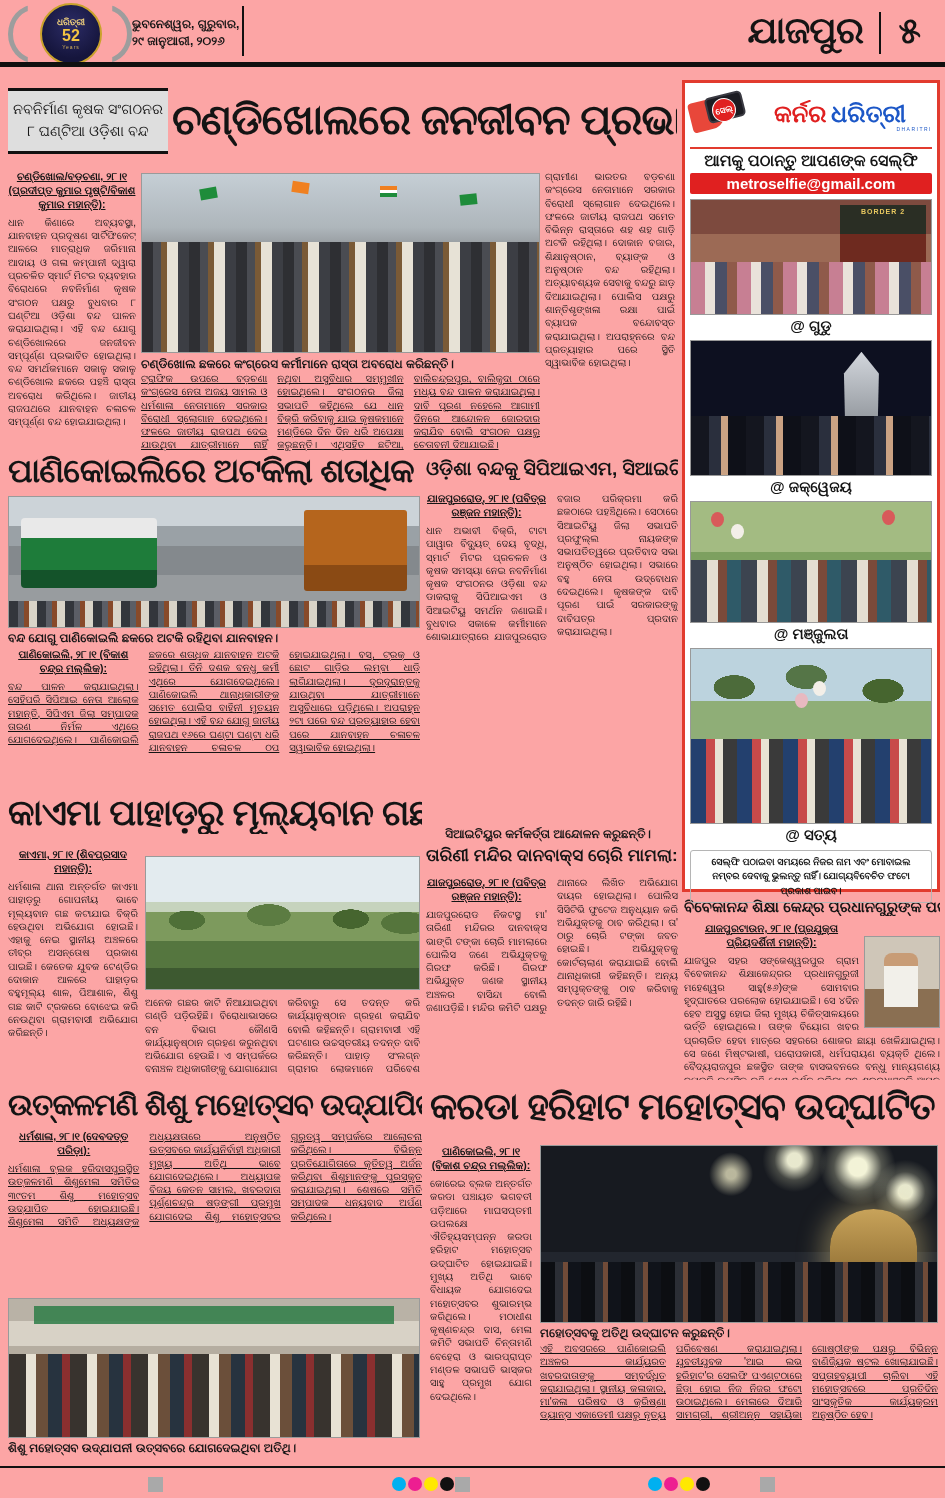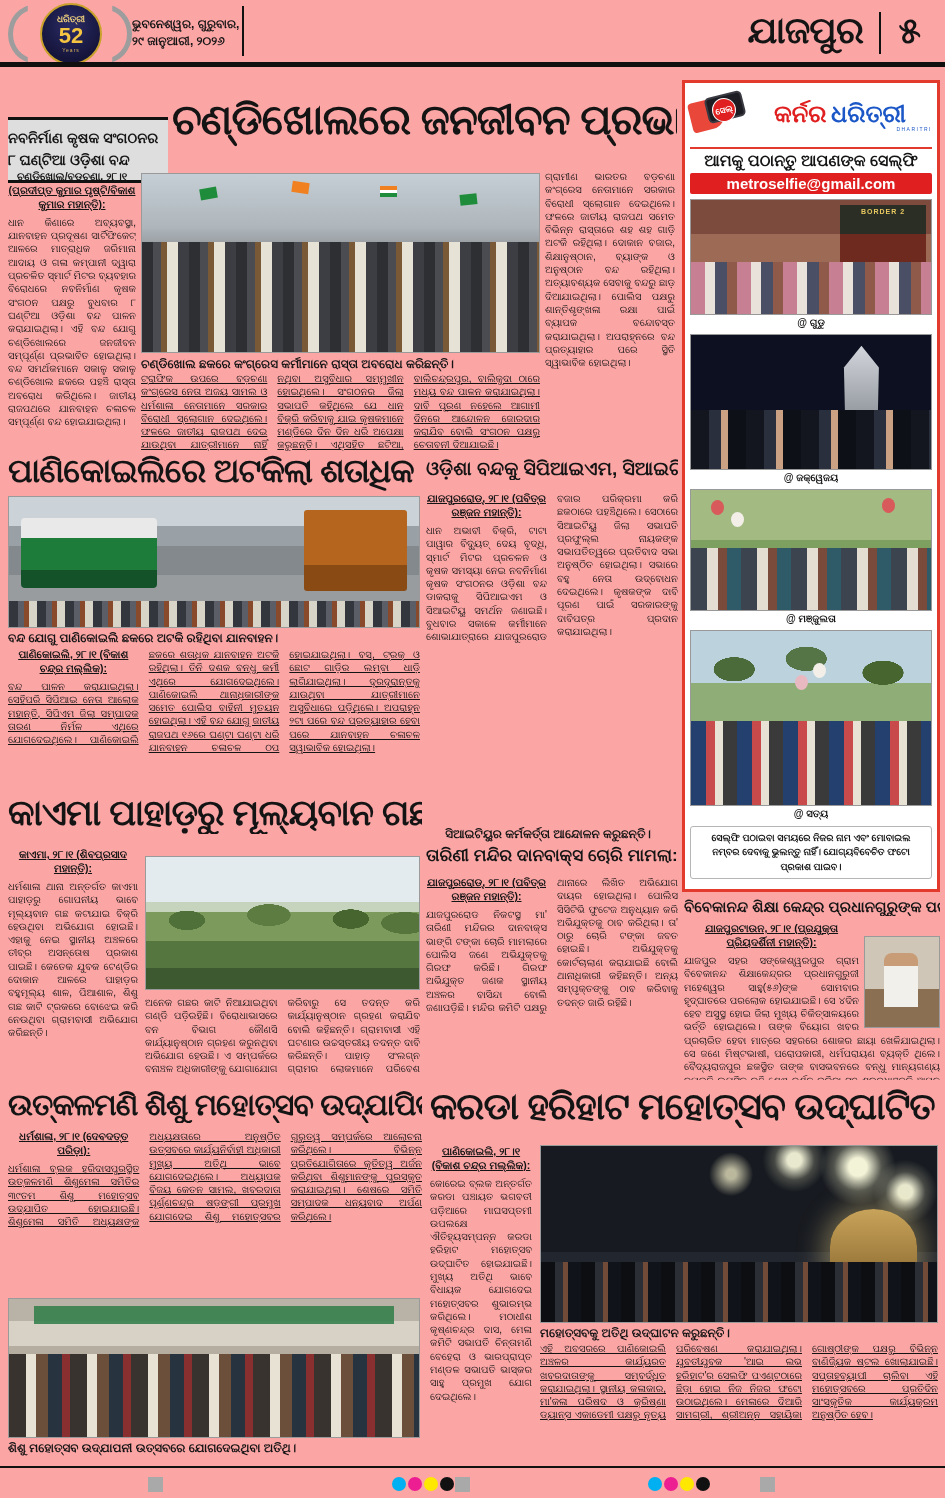--- a/index.html
+++ b/index.html
@@ -9,33 +9,33 @@
 
   
   .logo-wrap{position:absolute;left:14px;top:2px;width:112px;height:64px;}
   .arc{position:absolute;top:3px;width:52px;height:58px;border:5px solid #9d9d9d;border-radius:50%;}
   .arc.l{left:-6px;clip-path:inset(0 62% 0 0);}
   .arc.r{right:-6px;clip-path:inset(0 0 0 62%);}
   .logo-circle{position:absolute;left:26px;top:1px;width:62px;height:62px;border-radius:50%;
     background:radial-gradient(circle at 50% 35%,#2c2c66 0%,#15153c 70%);border:2px solid #c9a22b;
     display:flex;flex-direction:column;align-items:center;justify-content:center;line-height:1;}
   .logo-brand{color:#f2d27c;font-size:9px;font-weight:bold;}
-  .logo-52{color:#f5c542;font-size:22px;font-weight:bold;margin:1px 13px;}
+  .logo-52{color:#f5c542;font-size:16px;font-weight:bold;margin:1px 13px;}
   .logo-years{color:#d8b45a;font-size:5px;letter-spacing:1px;}
   .date-block{position:absolute;left:132px;top:16px;font-size:12px;font-weight:bold;line-height:1.45;}
   .mast-vline{position:absolute;left:242px;top:6px;width:2px;height:50px;background:#111;}
   .edition{position:absolute;right:82px;top:10px;font-size:37px;font-weight:bold;letter-spacing:-1px;}
   .edition-vline{position:absolute;right:64px;top:12px;width:2px;height:42px;background:#111;}
   .pageno{position:absolute;right:24px;top:10px;font-size:36px;font-weight:bold;}
   .top-rule{position:absolute;left:0;top:62px;width:945px;height:5px;background:#101010;}
 
   
   .kicker{position:absolute;left:8px;top:88px;width:160px;height:66px;background:#dedede;
     border-top:3px solid #111;border-bottom:3px solid #111;display:flex;flex-direction:column;
-    align-items:flex-start;justify-content:center;font-size:14.5px;font-weight:bold;text-align:center;line-height:1.5;margin-top:29px;}
+    align-items:center;justify-content:center;font-size:14.5px;font-weight:normal;text-align:center;line-height:1.5;}
   .h-xl{position:absolute;left:172px;top:80px;width:505px;height:80px;font-size:42px;font-weight:bold;
     text-align:center;line-height:80px;letter-spacing:-1px;white-space:nowrap;overflow:hidden;}
   .h-lg{font-size:33px;font-weight:bold;letter-spacing:-1px;white-space:nowrap;overflow:hidden;}
   .h-md{font-size:19px;font-weight:bold;white-space:nowrap;overflow:hidden;}
   .h-sm{font-size:15.5px;font-weight:bold;white-space:nowrap;overflow:hidden;}
   .abs{position:absolute;}
   .body{font-size:10px;line-height:1.33;text-align:justify;overflow:hidden;}
   .cols2{column-count:2;column-gap:10px;}
   .cols3{column-count:3;column-gap:10px;text-decoration:underline;}
   .dateline{display:block;font-weight:bold;text-align:center;text-decoration:underline;
@@ -113,21 +113,21 @@
   .sel-badge{position:absolute;left:22px;top:6px;background:#e02020;color:#fff;border:1px solid #fff;
     border-radius:50%;width:24px;height:24px;font-size:8.5px;font-weight:bold;display:flex;align-items:center;justify-content:center;transform:rotate(-14deg);}
   .selfie-title{flex:1;text-align:center;line-height:1;}
   .corner-word{color:#e02020;font-size:24px;font-weight:bold;text-shadow:1px 1px 0 #fff;}
   .brand-word{color:#1c57c7;font-size:24px;font-weight:bold;}
   .brand-sub{display:block;color:#1c57c7;font-size:5px;letter-spacing:1.5px;text-align:right;margin-top:1px;}
   .selfie-tagline{font-size:16px;font-weight:bold;text-align:center;margin:3px 0;}
   .email-bar{background:#e02020;color:#fff;font-size:15px;font-weight:bold;text-align:center;
     padding:2px 0;border-radius:2px;}
   .selfie-photo{position:relative;overflow:hidden;border:1px solid #999;margin-top:5px;}
-  .selfie-cap{font-size:10px;font-weight:bold;text-align:center;padding:2px 0 0;}
+  .selfie-cap{font-size:15px;font-weight:bold;text-align:center;padding:2px 0 0;}
   .selfie-note{border:1px solid #b5b5b5;border-radius:3px;font-size:9.5px;font-weight:bold;
     text-align:center;line-height:1.5;padding:4px 6px;margin-top:6px;}
 
   
   .foot-rule{position:absolute;left:0;top:1466px;width:945px;height:2px;background:#111;}
   .fm-square{position:absolute;top:1477px;width:15px;height:15px;background:#a9a9a9;}
   .fm-dots{position:absolute;top:1477px;display:flex;gap:2px;}
   .fm-dots i{width:14px;height:14px;border-radius:50%;display:block;}
   .d-c{background:#00b0f0;} .d-m{background:#ed1e91;} .d-y{background:#ffe800;} .d-k{background:#111;}
 </style>

